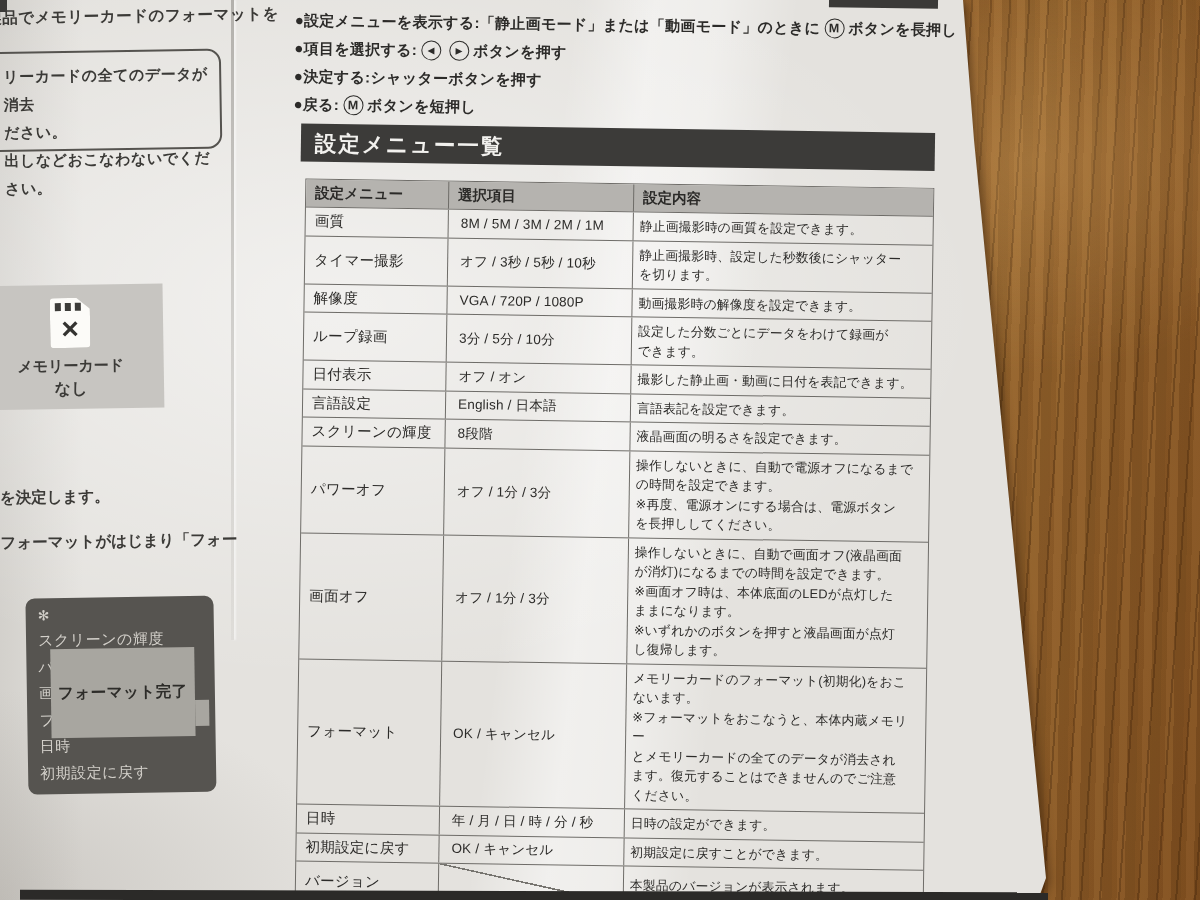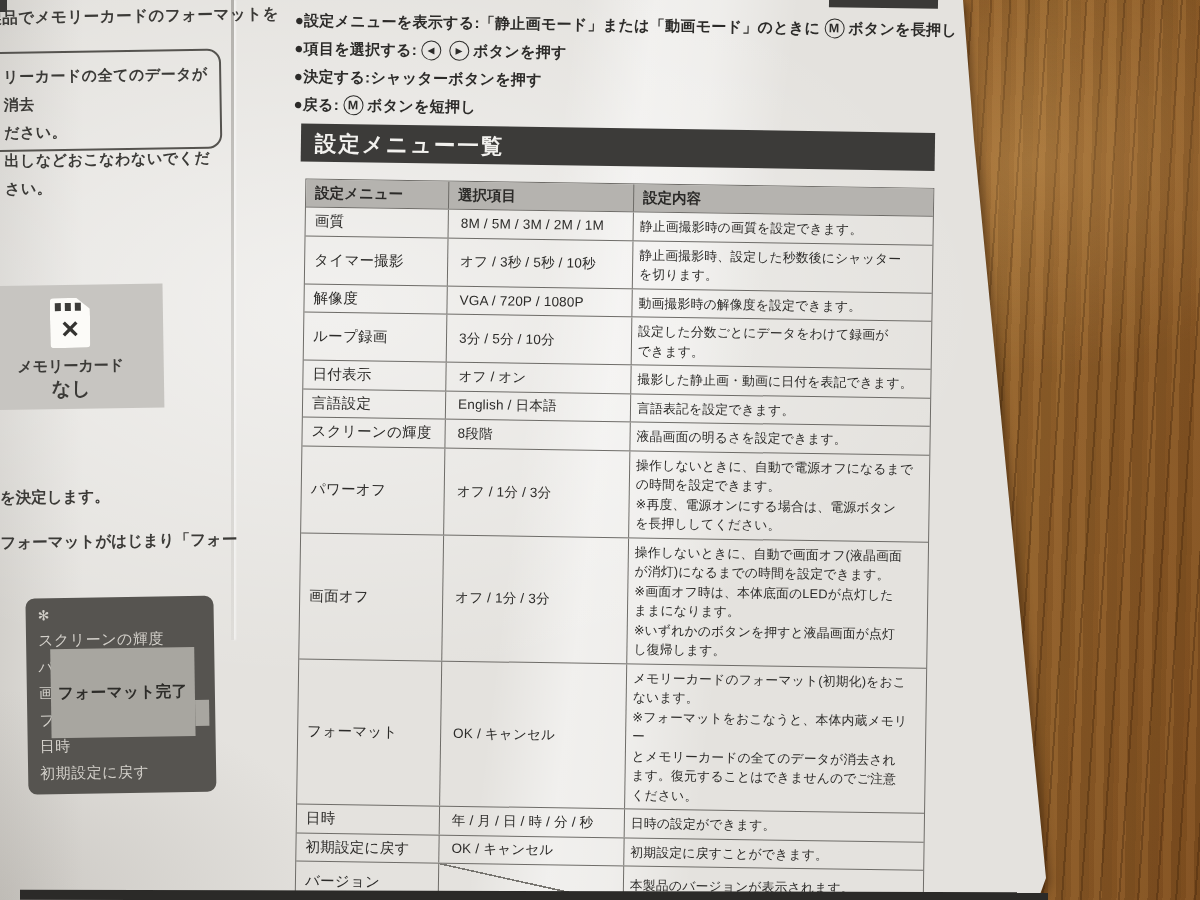--- a/index.html
+++ b/index.html
@@ -47,21 +47,21 @@
     position:absolute;left:-28px;top:286px;width:186px;height:124px;
     background:#c7c5c1;display:flex;flex-direction:column;align-items:center;
   }
   #card-icon{position:relative;margin-top:13px;width:40px;height:50px;background:#fcfbf8;
     clip-path:polygon(0 0,66% 0,100% 22%,100% 100%,0 100%);border-radius:4px;}
   #card-contacts{position:absolute;left:5px;top:5px;display:flex;gap:4px;}
   #card-contacts span{width:6px;height:8px;background:#3d3c39;}
   #card-x{position:absolute;left:0;right:0;top:12px;bottom:0;display:flex;align-items:center;justify-content:center;
     font-size:30px;font-weight:800;color:#343330;}
   .card-screen-label{font-size:15px;font-weight:700;line-height:23px;color:#3b3a37;margin-top:6px;text-align:center;}
-  .card-screen-label2{font-size:19px;font-weight:700;line-height:23px;color:#3b3a37;text-align:center;}
+  .card-screen-label2{font-size:16px;font-weight:700;line-height:23px;color:#3b3a37;text-align:center;}
   #step-text-1{position:absolute;left:-8px;top:488px;font-size:15.5px;font-weight:600;color:#3b3a37;}
   #step-text-2{position:absolute;left:-8px;top:533px;font-size:15.5px;font-weight:600;color:#3b3a37;}
   #lcd-screen{
     position:absolute;left:16px;top:599px;width:188px;height:196px;box-sizing:border-box;
     background:var(--lcd-bg,#565450);border-radius:9px;padding:5px 0 0 12px;
     color:#d3d0ca;font-size:15px;font-weight:500;line-height:26.5px;letter-spacing:.5px;
   }
   #lcd-gear{font-size:14px;line-height:24px;}
   #lcd-popup{
     position:absolute;left:24px;top:51px;width:144px;height:89px;

